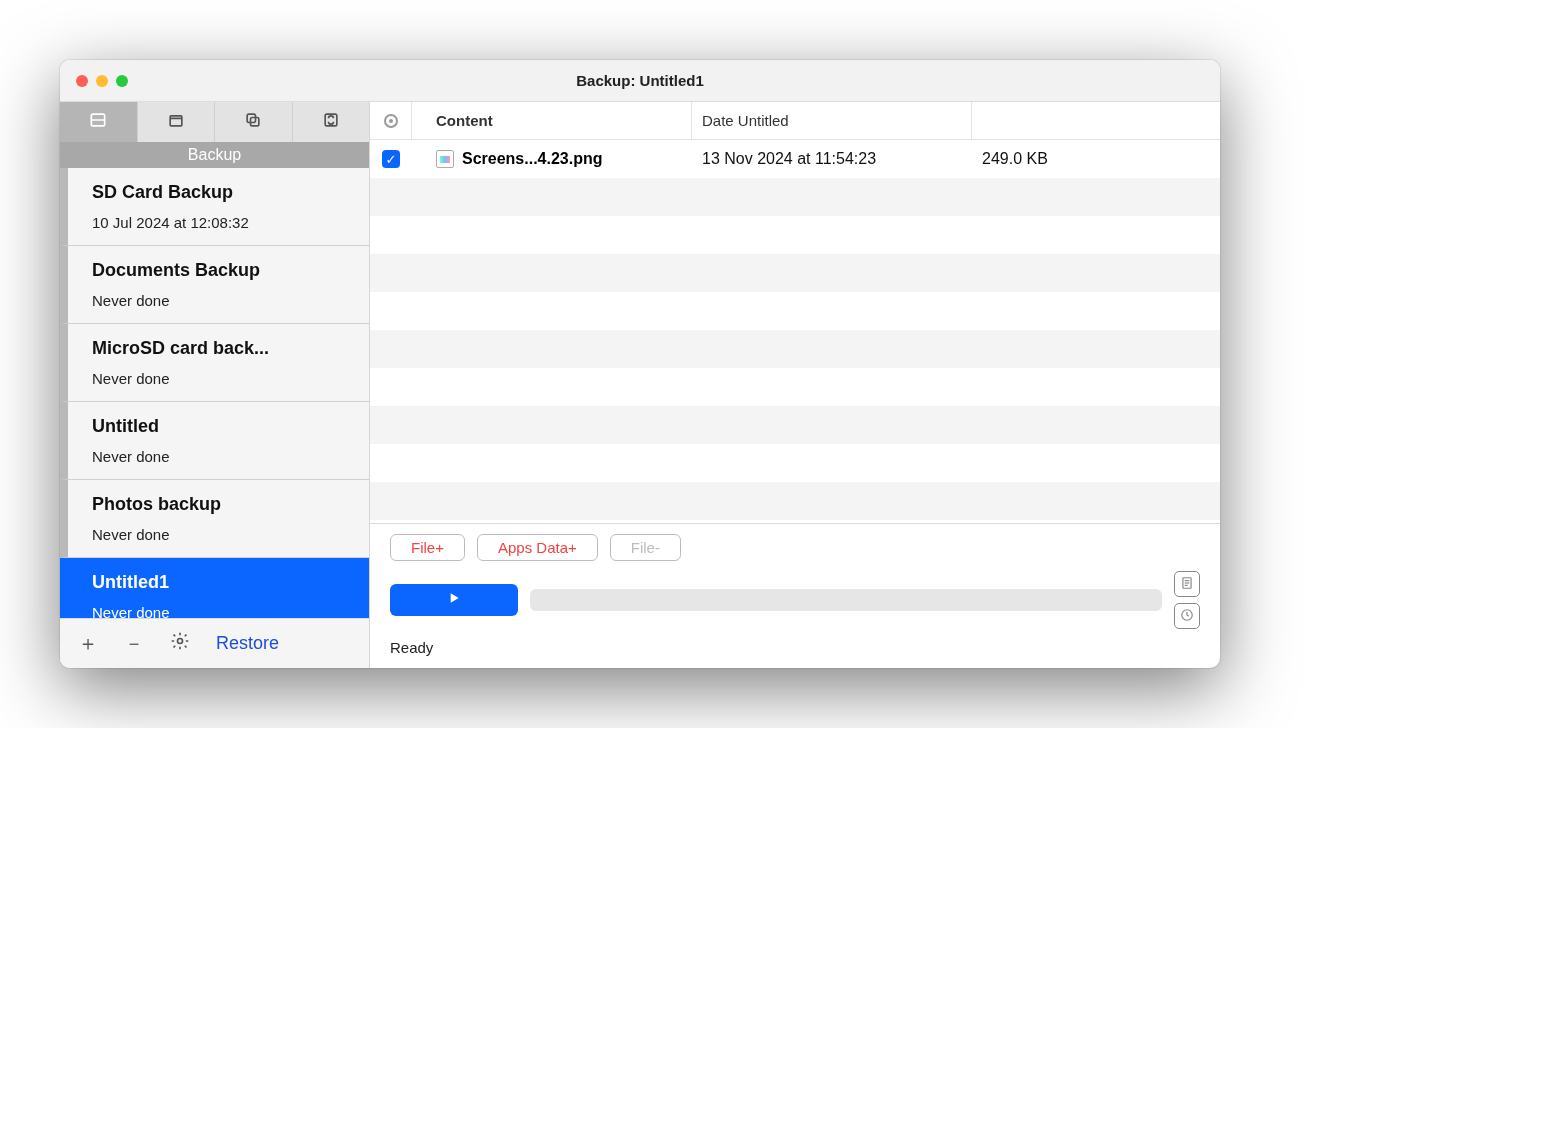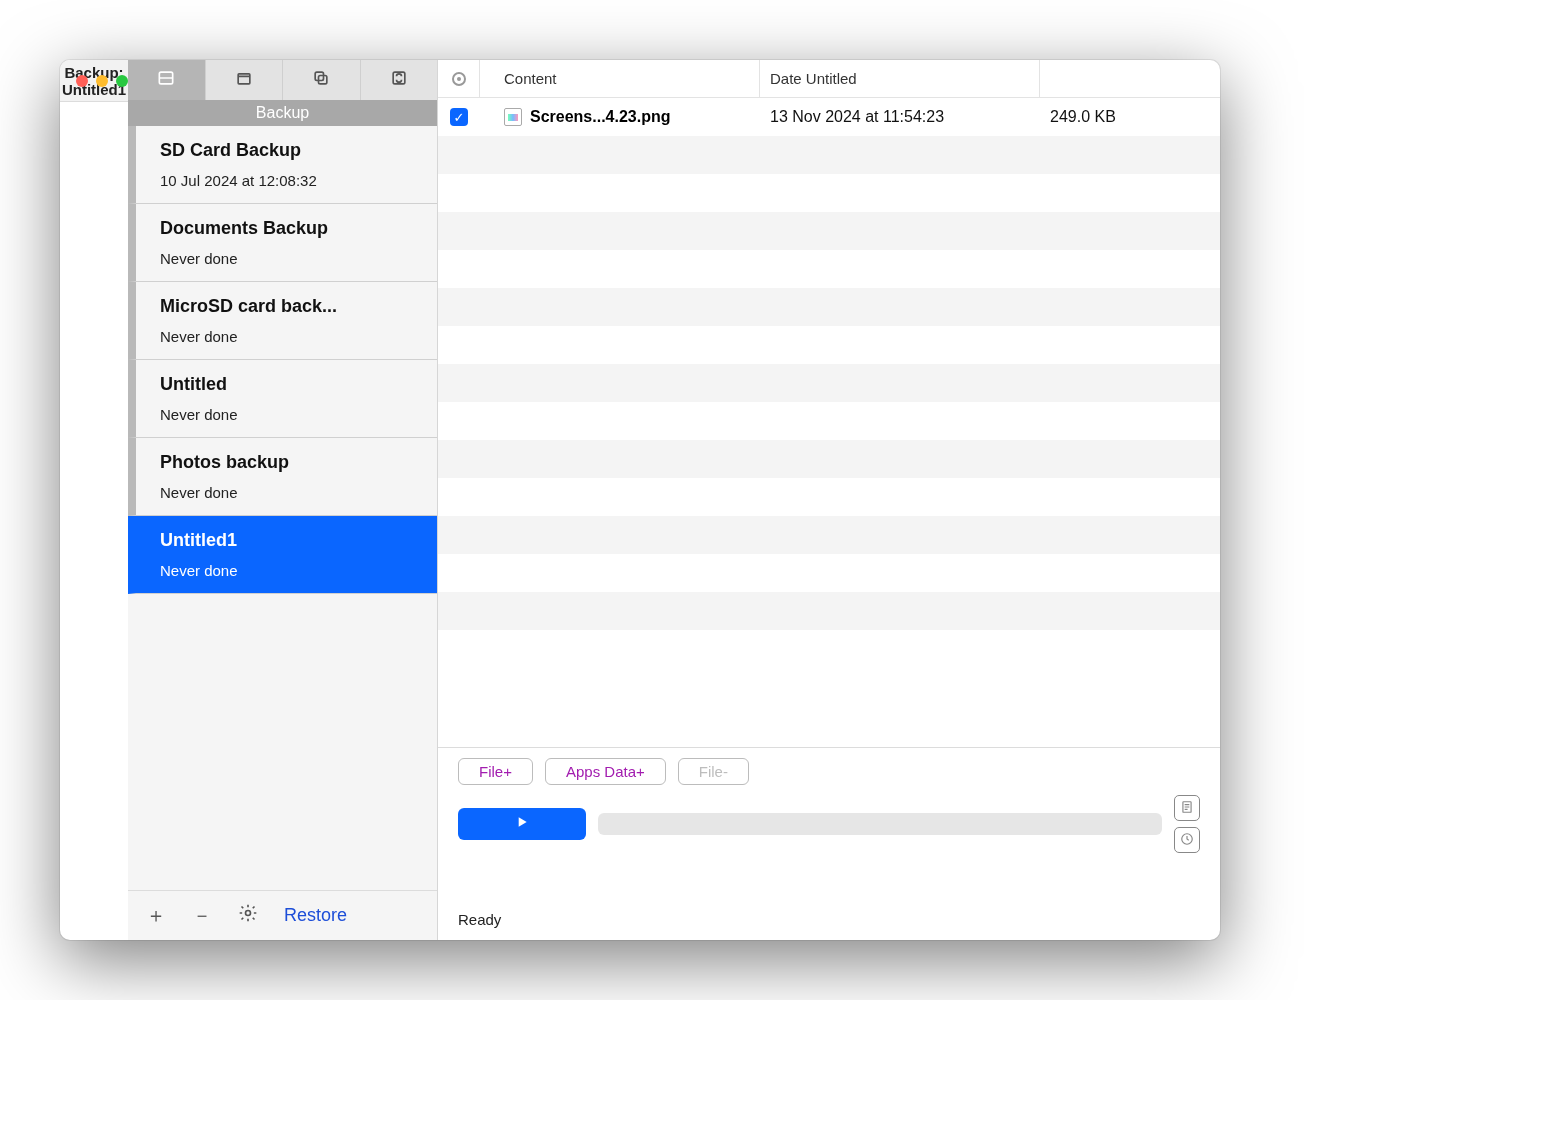--- a/index.html
+++ b/index.html
@@ -3,26 +3,27 @@
 <meta charset="utf-8">
 <style>
 * { box-sizing: border-box; margin: 0; padding: 0; }
 body {
   font-family: -apple-system, "SF Pro Text", "Helvetica Neue", Arial, sans-serif;
   background: #fff;
   padding: 60px;
 }
 .window {
   width: 1160px;
-  height: 880px;
+  height: 608px;
   background: #fff;
   border-radius: 10px;
   box-shadow: 0 20px 70px rgba(0,0,0,0.5), 0 0 0 1px rgba(0,0,0,0.08);
   overflow: hidden;
   display: flex;
+  flex-direction: column;
 }
 .titlebar {
   height: 42px;
   display: flex;
   align-items: center;
   background: #f2f2f2;
   border-bottom: 1px solid #dcdcdc;
   position: relative;
 }
 .traffic-lights { display: flex; gap: 8px; padding-left: 16px; z-index: 2; }
@@ -65,21 +66,21 @@
 }
 .footer-btn { color: #555; font-size: 20px; display: flex; align-items: center; }
 .restore-label { color: #1d4ed8; font-size: 18px; font-weight: 500; }
 .main { flex: 1; display: flex; flex-direction: column; min-width: 0; }
 .col-headers {
   display: flex; height: 38px; border-bottom: 1px solid #e3e3e3;
   font-size: 15px; color: #333;
 }
 .col-headers > div { display: flex; align-items: center; border-right: 1px solid #e3e3e3; }
 .col-check  { width: 42px; justify-content: center; }
-.col-name   { flex: 0 0 280px; padding-left: 24px; }
+.col-name   { flex: 0 0 280px; padding-left: 24px; font-weight: bold; }
 .col-date   { flex: 0 0 280px; padding-left: 10px; }
 .col-size   { flex: 1; padding-left: 10px; border-right: none !important; }
 .col-tail   { width: 24px; border-right: none !important; }
 .rows { flex: 1; overflow: auto; background: #fff; }
 .row { display: flex; height: 38px; align-items: center; }
 .row:nth-child(even) { background: #f4f4f4; }
 .checkbox {
   width: 18px; height: 18px; border-radius: 4px; background: #0a66ff;
   display: flex; align-items: center; justify-content: center; color: #fff; font-size: 13px;
 }
@@ -92,39 +93,39 @@
 .cell-check { width: 42px; display: flex; justify-content: center; }
 .cell-date { flex: 0 0 280px; padding-left: 10px; font-size: 16px; color: #111; }
 .cell-size { flex: 1; padding-left: 10px; font-size: 16px; color: #111; }
 .bottom-bar {
   border-top: 1px solid #dcdcdc; padding: 10px 20px 12px 20px;
   display: flex; flex-direction: column; gap: 10px;
 }
 .btn-row { display: flex; gap: 12px; }
 .pill-btn {
   border: 1px solid #bcbcbc; border-radius: 6px; padding: 4px 20px;
-  font-size: 15px; background: #fff; color: #a21caf;
+  font-size: 15px; background: #fff; color: #ef4444;
 }
 .pill-btn.disabled { color: #bdbdbd; }
 .run-row { display: flex; align-items: center; gap: 12px; }
 .play-btn {
   width: 128px; height: 32px; background: #0a66ff; border-radius: 6px;
   display: flex; align-items: center; justify-content: center;
 }
 .play-btn svg { width: 16px; height: 16px; fill: #fff; }
 .progress {
   flex: 1; height: 22px; background: #e6e6e6; border-radius: 6px;
 }
 .side-icons { display: flex; flex-direction: column; gap: 6px; }
 .side-icons .ibox {
   width: 26px; height: 26px; border: 1.5px solid #888; border-radius: 5px;
   color: #888;
   display: flex; align-items: center; justify-content: center; font-size: 14px;
 }
-.status-row { font-size: 15px; color: #222; margin-top: 48px; }
+.status-row { font-size: 15px; color: #222; }
 .target-icon {
   width: 14px; height: 14px; border: 2px solid #999; border-radius: 50%;
   display: flex; align-items: center; justify-content: center;
 }
 .target-icon::after { content: ""; width: 4px; height: 4px; background: #999; border-radius: 50%; }
 </style>
 </head>
 <body>
 
 <div class="window">

